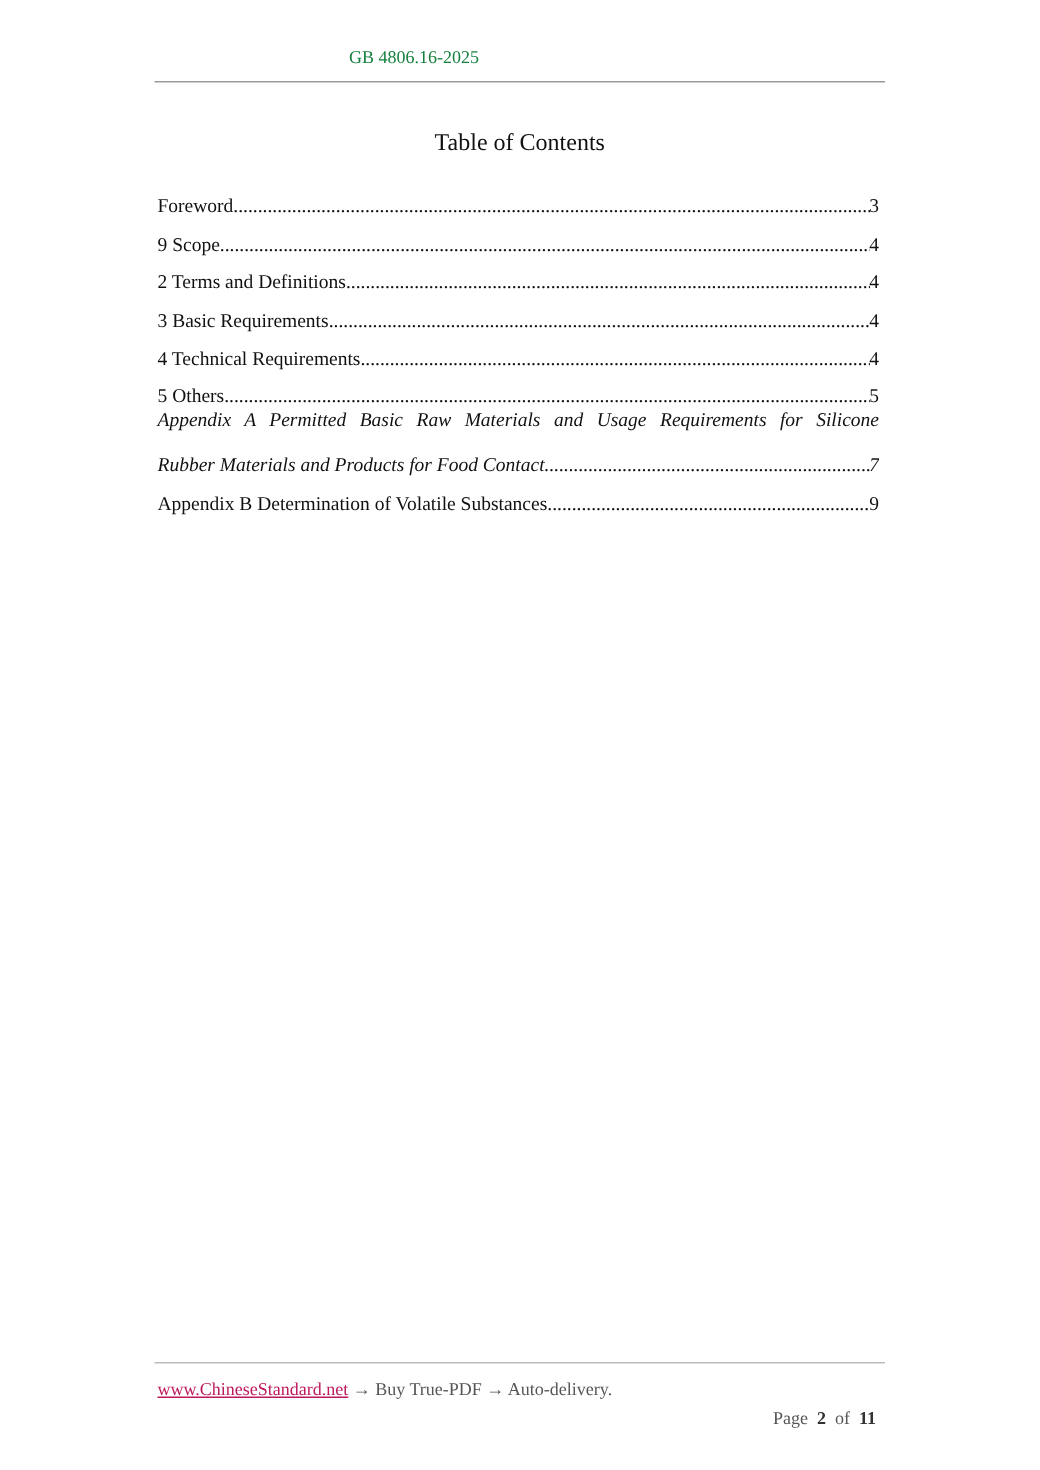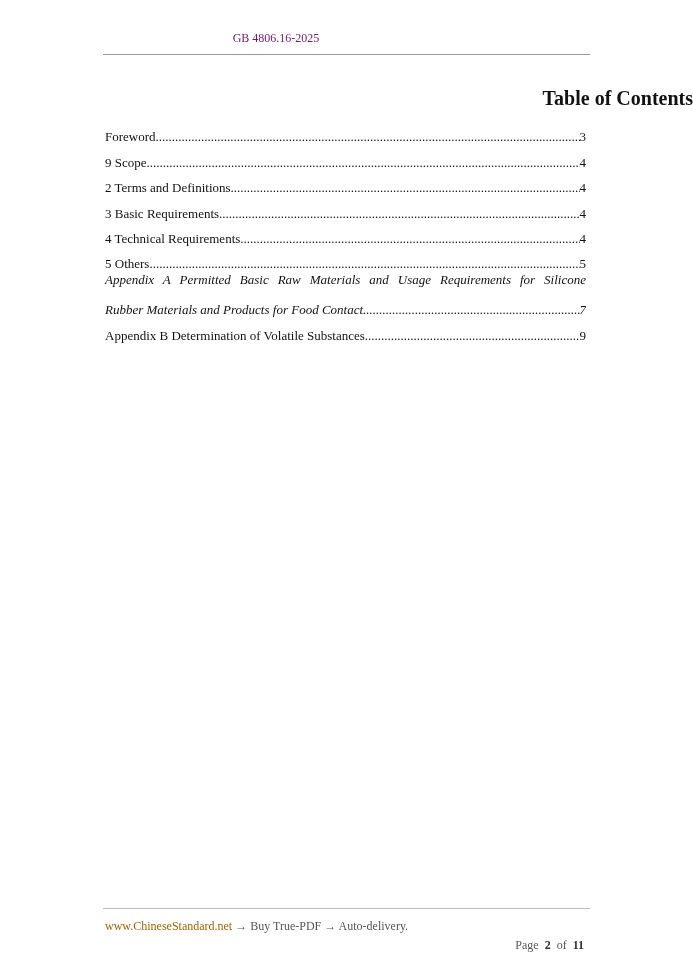--- a/index.html
+++ b/index.html
@@ -1,34 +1,34 @@
 <!DOCTYPE html>
 <html><head>
   <meta charset="utf-8">
   <style>
     html, body { margin: 0; padding: 0; background: #ffffff; }
     body { width: 693px; height: 980px; position: relative; overflow: hidden;
       font-family: "Liberation Serif", "DejaVu Serif", serif; color: #111; }
     .header-title { position: absolute; top: 31px; left: 0; width: 552px; text-align: center;
-      font-size: 12px; color: #701a75; }
+      font-size: 12px; color: #15803d; }
     .header-rule { position: absolute; top: 54px; left: 103px; width: 487px; height: 1px; background: #9a9a9a; }
-    .toc-title { position: absolute; top: 87px; left: 0; width: 693px; text-align: right;
-      font-size: 20px; font-weight: bold; color: #111; }
+    .toc-title { position: absolute; top: 87px; left: 0; width: 693px; text-align: center;
+      font-size: 16px; font-weight: normal; color: #111; }
     .toc { position: absolute; top: 120px; left: 105px; width: 481px; font-size: 13px; }
     .toc-row { display: flex; align-items: flex-end; height: 25.4px; white-space: nowrap; overflow: hidden; }
     .toc-row .lbl { flex: 0 0 auto; }
     .toc-row .dots { flex: 1 1 auto; overflow: hidden; white-space: nowrap; letter-spacing: 0px; }
     .toc-row .dots::after { content: "........................................................................................................................................................................................................"; }
     .toc-row .pg { flex: 0 0 auto; }
     .toc-multi { margin-top: 0px; font-style: italic; }
     .toc-multi .line1 { text-align: justify; text-align-last: justify; height: 20px; white-space: nowrap; }
     .toc-multi .toc-row { height: 26px; }
     .footer-rule { position: absolute; top: 908px; left: 103px; width: 487px; height: 1px; background: #bbb; }
     .footer-left { position: absolute; top: 919px; left: 105px; font-size: 12px; color: #555; }
-    .footer-left a { color: #a16207; }
+    .footer-left a { color: #be185d; text-decoration: underline; }
     .footer-right { position: absolute; top: 938px; right: 109px; font-size: 12px; color: #555; }
     .footer-right b { color: #333; }
   </style>
 </head>
 <body>
 
 <div class="header-title">GB 4806.16-2025</div>
 <div class="header-rule"></div>
 
 <div class="toc-title">Table of Contents</div>

